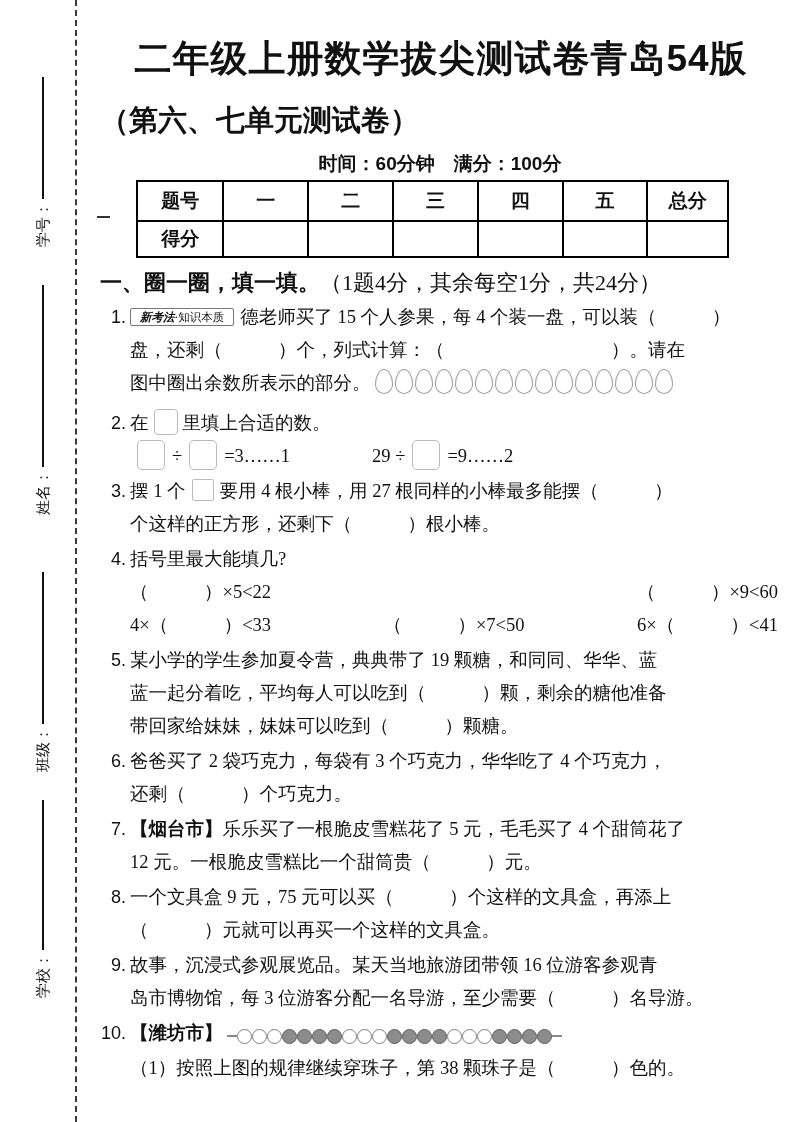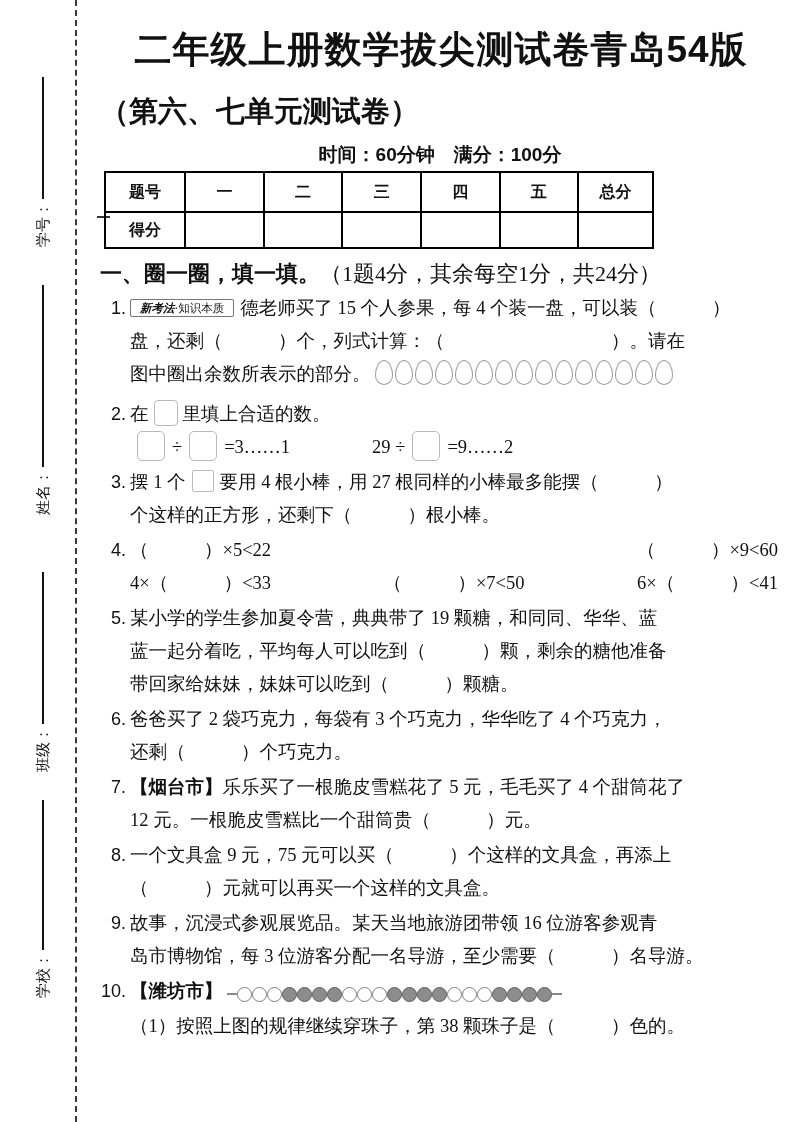--- a/index.html
+++ b/index.html
@@ -20,42 +20,42 @@
   .margin-field{
     position:absolute;left:34px;
     transform:rotate(-90deg);transform-origin:0 0;
     white-space:nowrap;
     font-family:"Liberation Sans","DejaVu Sans",sans-serif;
     font-size:15px;color:#111;
   }
   .margin-line{display:inline-block;border-bottom:2px solid #111;vertical-align:4px;margin-left:3px;}
   .ml-1{width:122px;} .ml-2{width:182px;} .ml-3{width:152px;} .ml-4{width:150px;}
   
-  #main{position:absolute;left:100px;top:7px;width:682px;}
+  #main{position:absolute;left:100px;top:16px;width:682px;}
   .title{
     margin-top:20px;text-align:center;
     font-family:"Liberation Sans","DejaVu Sans",sans-serif;
     font-size:37px;font-weight:bold;line-height:46px;letter-spacing:1px;
   }
   .subtitle{
     margin-top:20px;
     font-family:Liberation Sans, sans-serif;
     font-size:29px;font-weight:bold;line-height:36px;
   }
   .info-line{
     margin-top:15px;text-align:center;padding-right:2px;
     font-family:"Liberation Sans","DejaVu Sans",sans-serif;
     font-size:19px;line-height:22px;font-weight:600;
   }
   
   table.score{
-    margin-top:5px;margin-left:4px;
-    border-collapse:collapse;width:550px;
-    font-family:"Liberation Sans","DejaVu Sans",sans-serif;
-    font-size:16px;font-weight:bold;text-align:center;
+    margin-top:5px;margin-left:36px;
+    border-collapse:collapse;width:593px;
+    font-family:"Liberation Sans","DejaVu Sans",sans-serif;
+    font-size:19px;font-weight:bold;text-align:center;
   }
   table.score td{border:2px solid #000;}
   table.score tr.hdr td{height:36px;}
   table.score tr.score-row td{height:32px;}
   td.c-label{width:95px;}
   td.c-num{width:93px;}
   td.c-total{width:88px;}
   
   .section-heading{
     margin-top:9px;font-size:22px;line-height:32px;white-space:nowrap;
@@ -196,20 +196,23 @@
         <div class="qline">
           <span>摆 1 个</span><span class="sqbox-tiny"></span><span>要用 4 根小棒，用 27 根同样的小棒最多能摆（　　　）</span>
         </div>
         <div class="qline">
           <span>个这样的正方形，还剩下（　　　）根小棒。</span>
         </div>
       </div>
 
       <div class="q">
         <span class="qnum">4.</span>
+        <div class="qline">
+          <span>括号里最大能填几?</span>
+        </div>
         <div class="q4row">
           <span>（　　　）×5&lt;22</span>
           <span>（　　　）×9&lt;60</span>
         </div>
         <div class="q4row">
           <span>4×（　　　）&lt;33</span>
           <span>（　　　）×7&lt;50</span>
           <span>6×（　　　）&lt;41</span>
         </div>
       </div>

